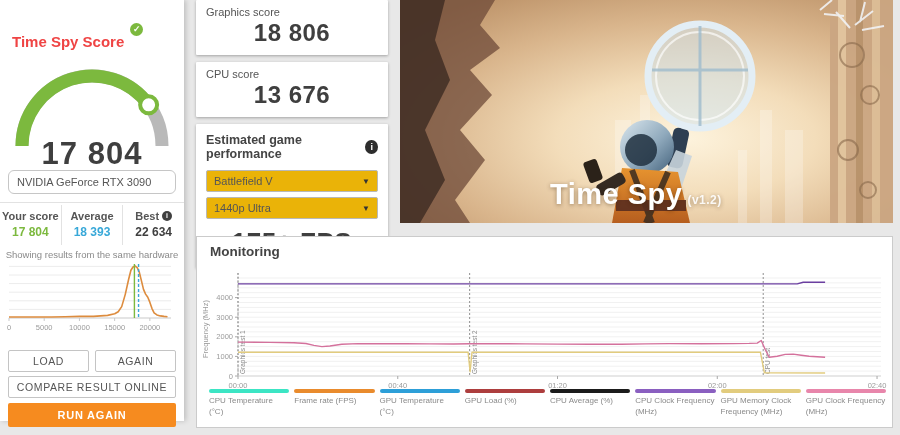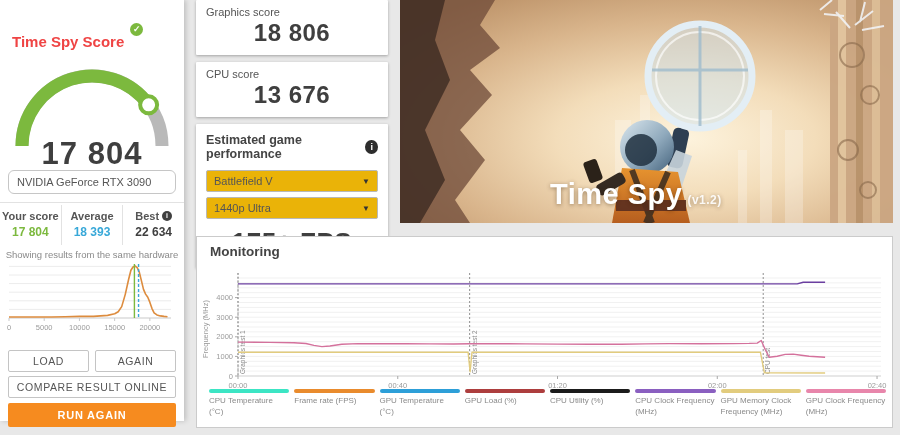--- a/index.html
+++ b/index.html
@@ -296,21 +296,21 @@
         <div class="legend-item">
           <div class="legend-bar" style="background: rgb(45, 159, 216);"></div>
           <div class="legend-label">GPU Temperature (°C)</div>
         </div>
         <div class="legend-item">
           <div class="legend-bar" style="background: rgb(173, 62, 62);"></div>
           <div class="legend-label">GPU Load (%)</div>
         </div>
         <div class="legend-item">
           <div class="legend-bar" style="background: rgb(27, 27, 27);"></div>
-          <div class="legend-label">CPU Utility (%)</div>
+          <div class="legend-label">CPU Average (%)</div>
         </div>
         <div class="legend-item">
           <div class="legend-bar" style="background: rgb(138, 95, 192);"></div>
           <div class="legend-label">CPU Clock Frequency (MHz)</div>
         </div>
         <div class="legend-item">
           <div class="legend-bar" style="background: rgb(226, 204, 126);"></div>
           <div class="legend-label">GPU Memory Clock Frequency (MHz)</div>
         </div>
         <div class="legend-item">

